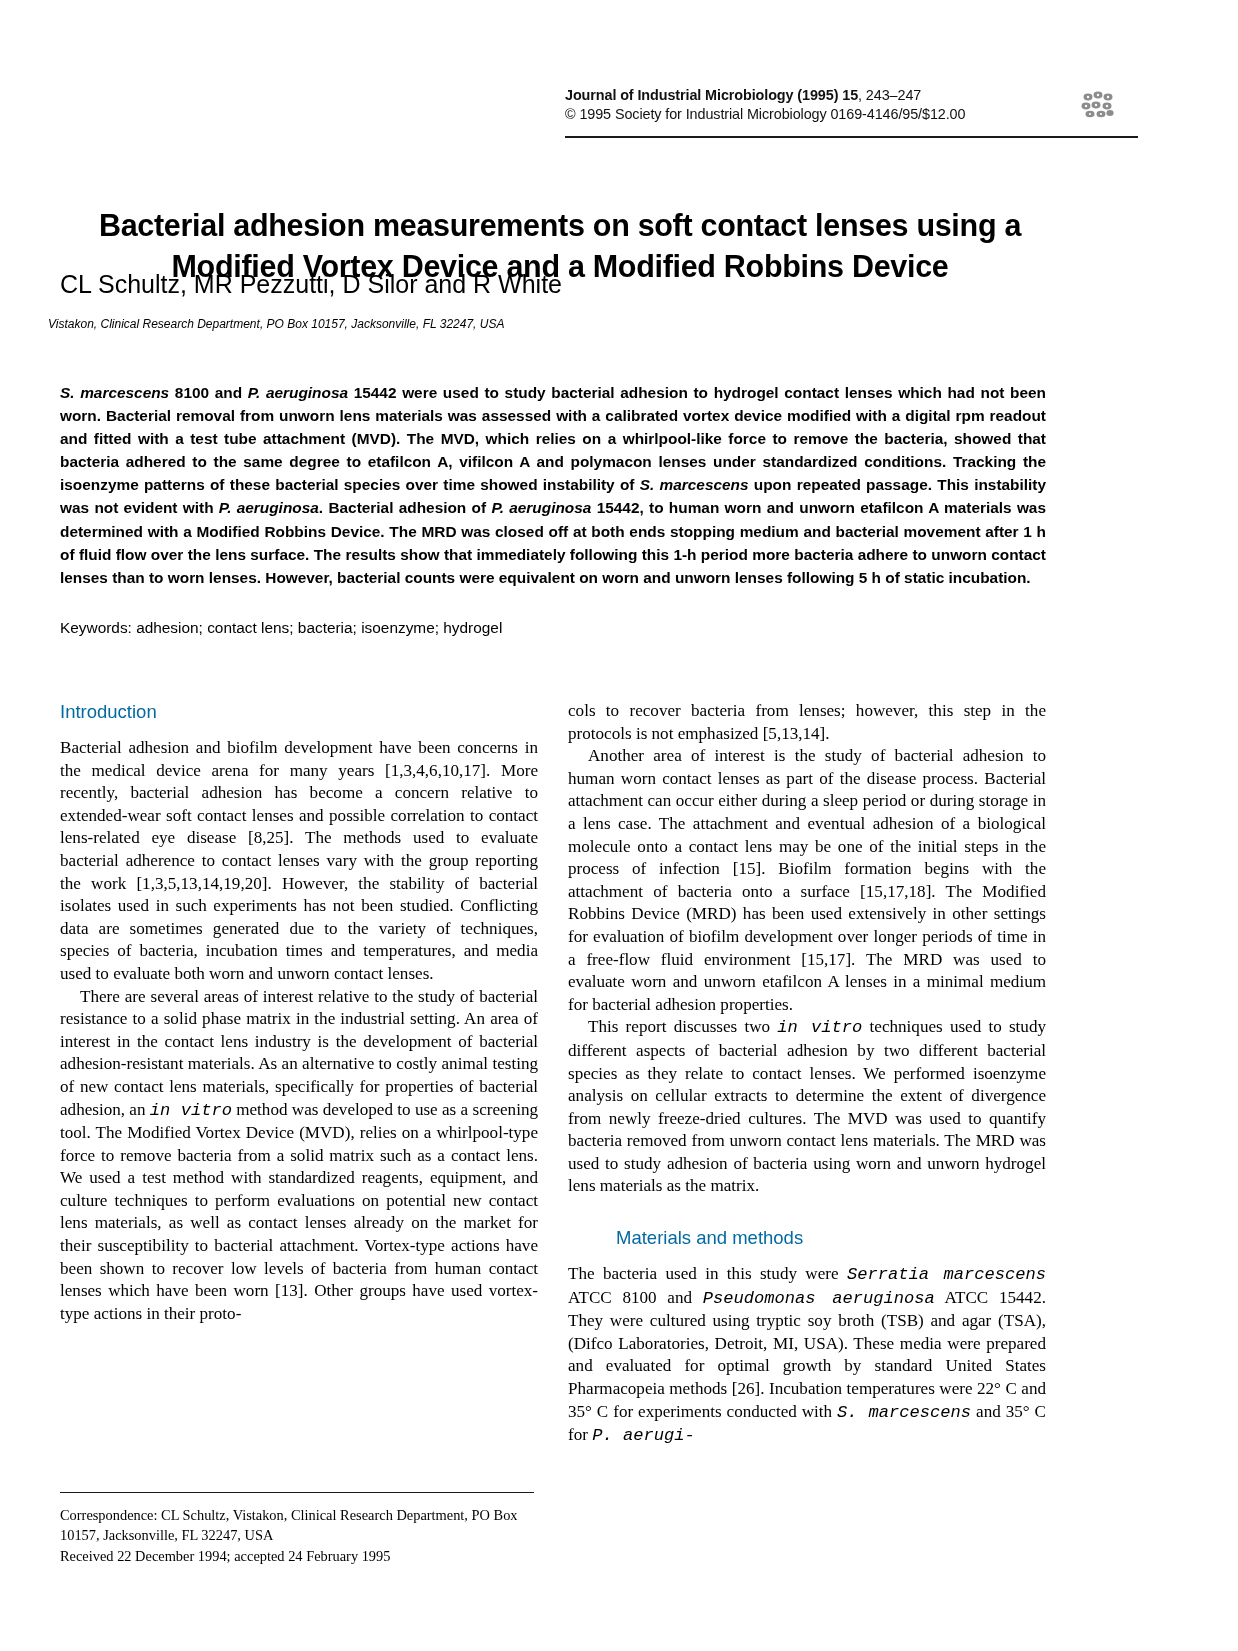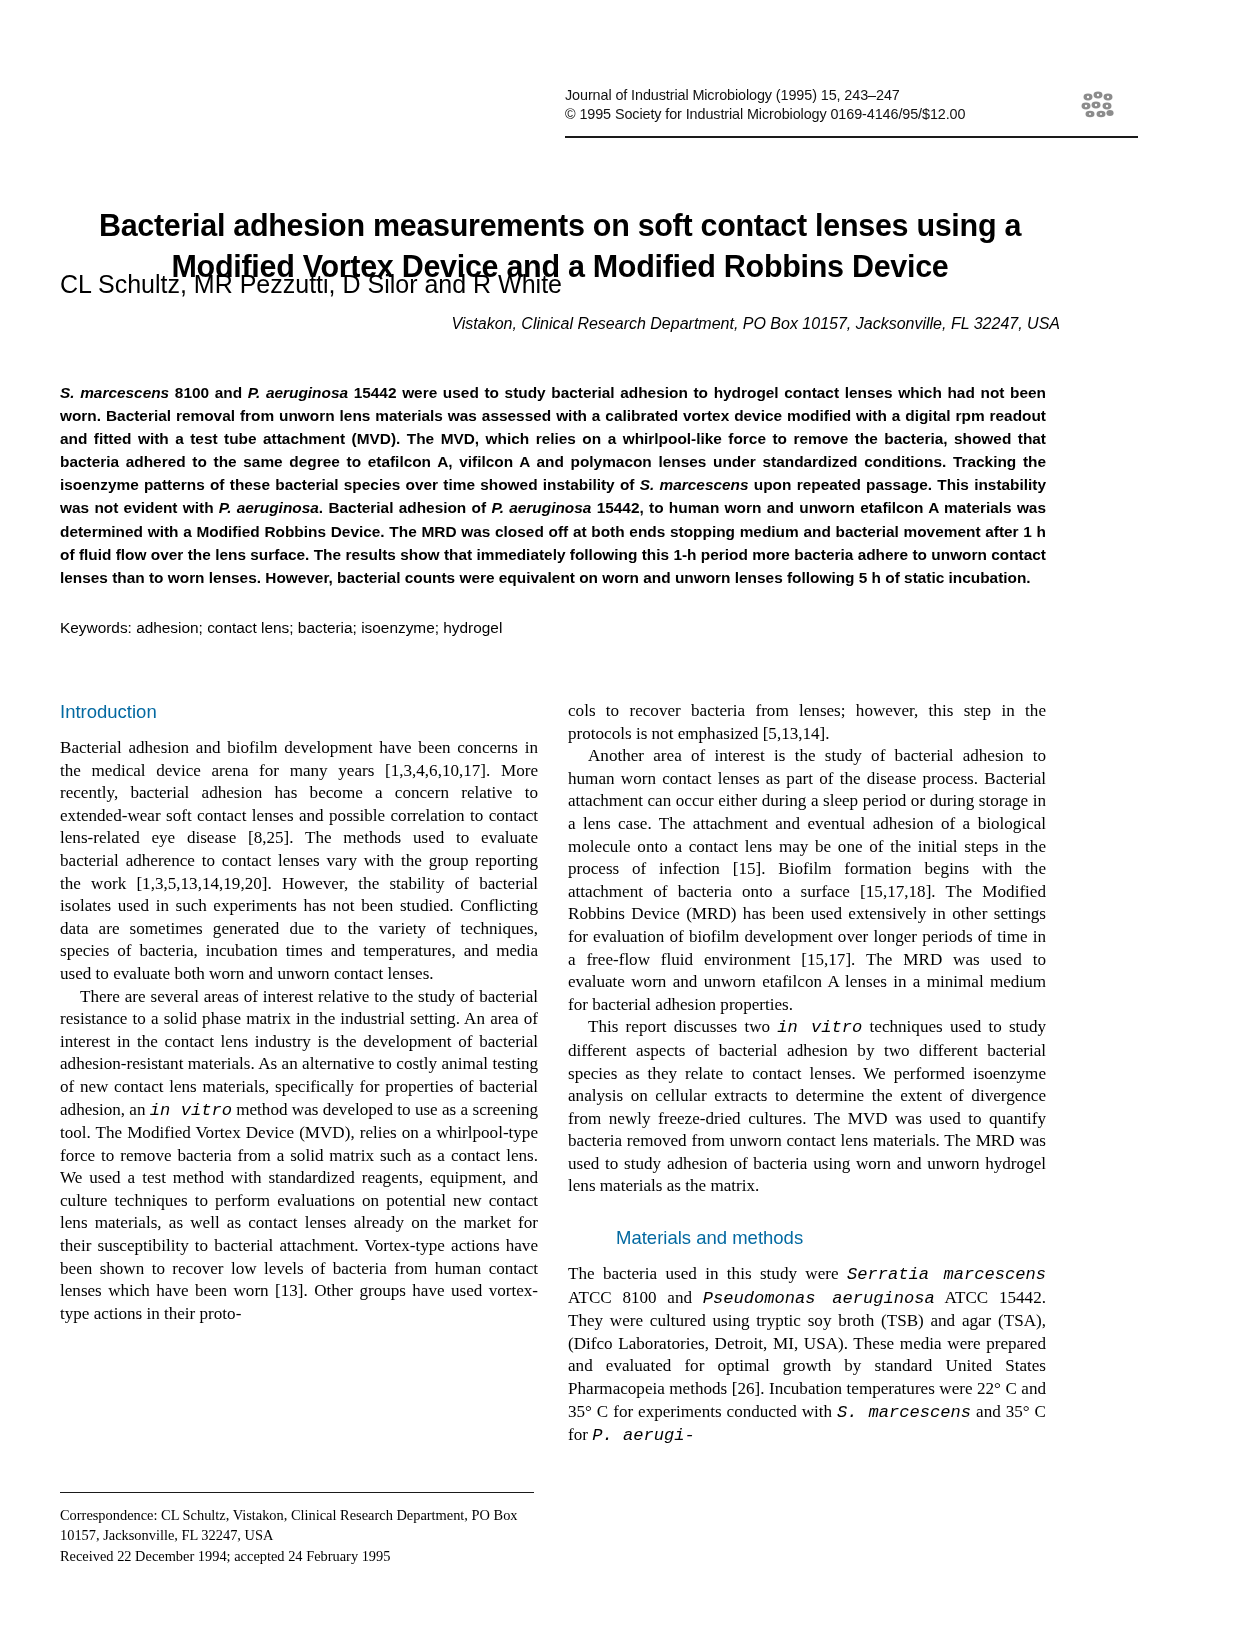--- a/index.html
+++ b/index.html
@@ -31,21 +31,21 @@
     width: 580px;
   }
   .journal-line {
     font-family: "Liberation Sans", "DejaVu Sans", sans-serif;
     font-size: 14.4px;
     line-height: 19px;
     letter-spacing: -0.1px;
     color: #111;
     white-space: nowrap;
   }
-  .journal-line .jl-bold { font-weight: normal; text-align: center; }
+  .journal-line .jl-bold { font-weight: bold; text-align: center; }
 
   .journal-rule {
     position: absolute;
     left: 565px;
     top: 136px;
     width: 573px;
     height: 1.6px;
     background: #1a1a1a;
   }
 
@@ -79,29 +79,28 @@
     top: 272px;
     width: 1000px;
     font-family: "Liberation Sans", "DejaVu Sans", sans-serif;
     font-size: 25px;
     line-height: 24px;
     color: #000;
   }
 
   .affiliation {
     position: absolute;
-    left: 60px;
+    left: 48px;
     top: 313px;
     width: 1000px;
     font-family: "Liberation Sans", "DejaVu Sans", sans-serif;
     font-style: italic;
-    font-size: 16px;
+    font-size: 12px;
     line-height: 22px;
     color: #000;
-    text-align: right;
   }
 
   
   .abstract {
     position: absolute;
     left: 60px;
     top: 381px;
     width: 986px;
     font-family: "Liberation Sans", "DejaVu Sans", sans-serif;
     font-weight: bold;

